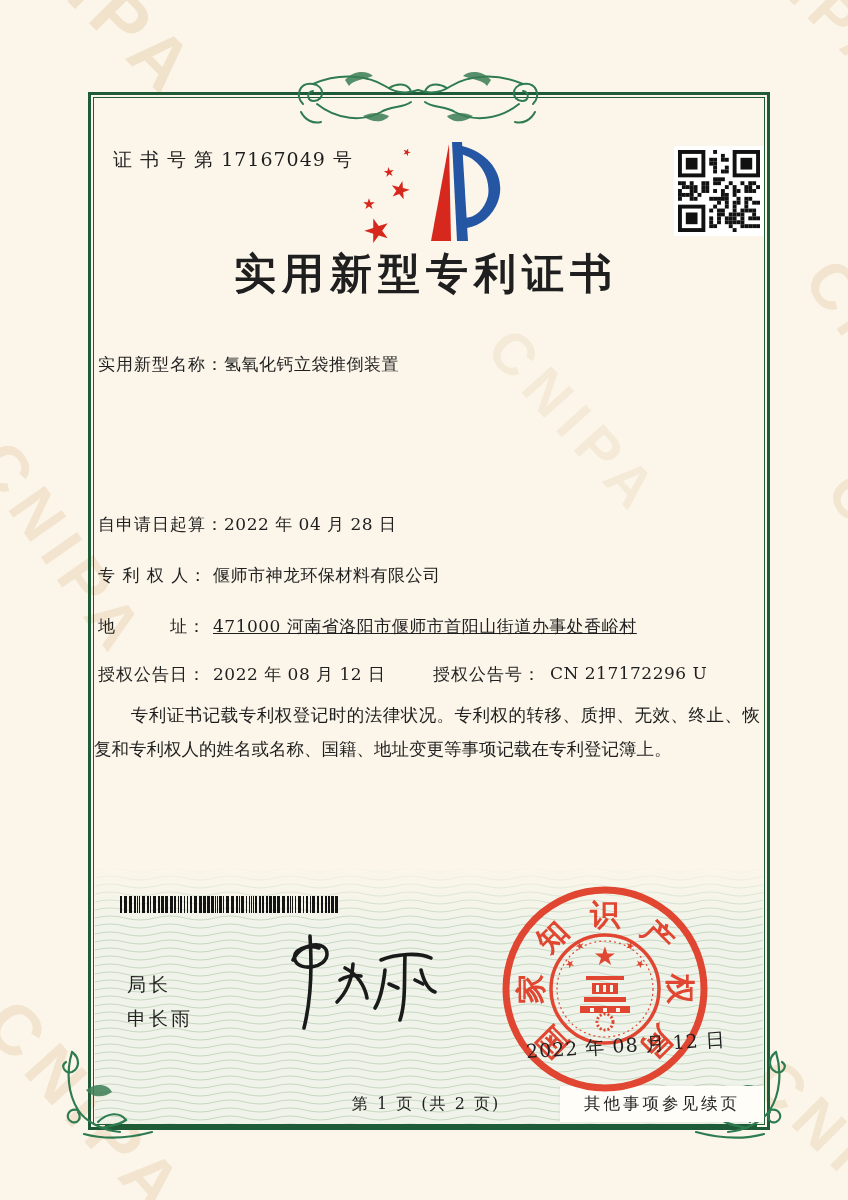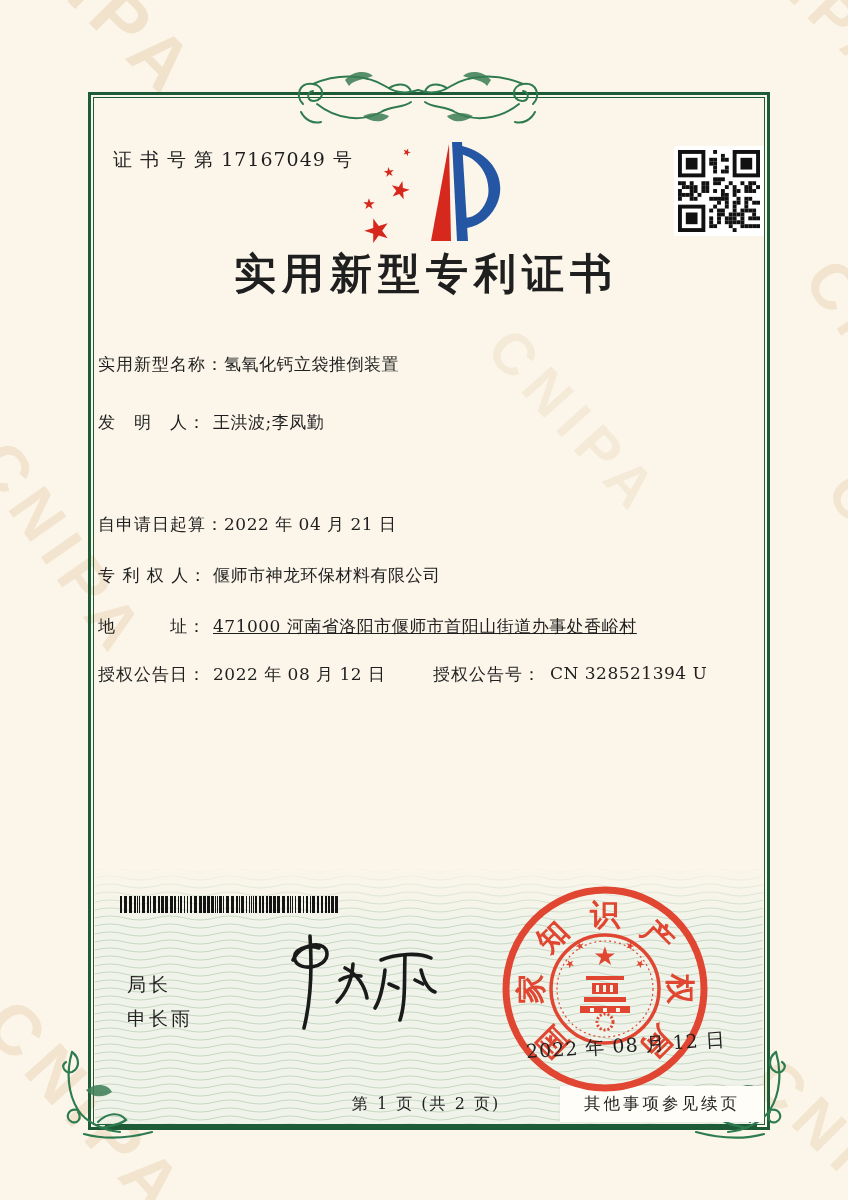--- a/index.html
+++ b/index.html
@@ -241,40 +241,38 @@
           <rect x="8" y="64" width="12" height="12"></rect>
         </g>
       </svg>
   </div>
 
   <div class="abs title">实用新型专利证书</div>
 
   <div class="abs row" style="top:353px;">
     <span class="lbl">实用新型名称：</span><span class="val">氢氧化钙立袋推倒装置</span>
   </div>
-  <div class="abs row" style="top:411px;">
-    <span class="lbl">发　明　人：</span><span class="val">王洪波;李凤勤</span>
-  </div>
   <div class="abs row" style="top:513px;">
-    <span class="lbl">自申请日起算：</span><span class="val">2022 年 04 月 21 日</span>
+    <span class="lbl">自申请日起算：</span><span class="val">2022 年 04 月 28 日</span>
   </div>
   <div class="abs row" style="top:564px;">
     <span class="lbl">专 利 权 人：</span><span class="val">偃师市神龙环保材料有限公司</span>
   </div>
   <div class="abs row" style="top:615px;text-decoration:underline;">
     <span class="lbl">地　　　址：</span><span class="val">471000 河南省洛阳市偃师市首阳山街道办事处香峪村</span>
   </div>
   <div class="abs row grant-row" style="top:663px;height:24px;">
     <span style="left:0;" class="lbl">授权公告日：</span>
     <span style="left:115px;" class="val">2022 年 08 月 12 日</span>
     <span style="left:335px;" class="lbl">授权公告号：</span>
-    <span style="left:452px;" class="val">CN 328521394 U</span>
+    <span style="left:452px;" class="val">CN 217172296 U</span>
   </div>
 
   <div class="abs paras">
+    <p>专利证书记载专利权登记时的法律状况。专利权的转移、质押、无效、终止、恢复和专利权人的姓名或名称、国籍、地址变更等事项记载在专利登记簿上。</p>
   </div>
 
   <div class="abs barcode"><i style="width:2px;margin-right:2px"></i><i style="width:3px;margin-right:2px"></i><i style="width:3px;margin-right:2px"></i><i style="width:2px;margin-right:1px"></i><i style="width:1px;margin-right:1px"></i><i style="width:1px;margin-right:2px"></i><i style="width:3px;margin-right:2px"></i><i style="width:2px;margin-right:1px"></i><i style="width:1px;margin-right:2px"></i><i style="width:3px;margin-right:2px"></i><i style="width:2px;margin-right:1px"></i><i style="width:3px;margin-right:1px"></i><i style="width:3px;margin-right:2px"></i><i style="width:3px;margin-right:1px"></i><i style="width:2px;margin-right:2px"></i><i style="width:1px;margin-right:1px"></i><i style="width:2px;margin-right:2px"></i><i style="width:1px;margin-right:2px"></i><i style="width:1px;margin-right:2px"></i><i style="width:2px;margin-right:2px"></i><i style="width:3px;margin-right:2px"></i><i style="width:3px;margin-right:1px"></i><i style="width:3px;margin-right:1px"></i><i style="width:3px;margin-right:1px"></i><i style="width:3px;margin-right:1px"></i><i style="width:1px;margin-right:1px"></i><i style="width:1px;margin-right:1px"></i><i style="width:3px;margin-right:1px"></i><i style="width:1px;margin-right:2px"></i><i style="width:3px;margin-right:2px"></i><i style="width:3px;margin-right:2px"></i><i style="width:2px;margin-right:1px"></i><i style="width:1px;margin-right:1px"></i><i style="width:3px;margin-right:2px"></i><i style="width:1px;margin-right:2px"></i><i style="width:1px;margin-right:1px"></i><i style="width:1px;margin-right:1px"></i><i style="width:1px;margin-right:1px"></i><i style="width:2px;margin-right:2px"></i><i style="width:2px;margin-right:1px"></i><i style="width:2px;margin-right:2px"></i><i style="width:2px;margin-right:1px"></i><i style="width:3px;margin-right:1px"></i><i style="width:3px;margin-right:1px"></i><i style="width:3px;margin-right:2px"></i><i style="width:3px;margin-right:2px"></i><i style="width:2px;margin-right:1px"></i><i style="width:1px;margin-right:1px"></i><i style="width:1px;margin-right:2px"></i><i style="width:1px;margin-right:2px"></i><i style="width:3px;margin-right:2px"></i><i style="width:1px;margin-right:2px"></i><i style="width:2px;margin-right:2px"></i><i style="width:1px;margin-right:1px"></i><i style="width:3px;margin-right:2px"></i><i style="width:2px;margin-right:2px"></i><i style="width:2px;margin-right:2px"></i><i style="width:2px;margin-right:1px"></i><i style="width:2px;margin-right:1px"></i><i style="width:3px;margin-right:1px"></i><i style="width:3px;margin-right:2px"></i></div>
 
   <div class="abs director" style="top:972px;">局长</div>
   <div class="abs director" style="top:1006px;">申长雨</div>
 
   <svg class="abs" style="left:235px;top:930px;z-index:6;" width="215" height="105" viewBox="0 0 215 105">
     <g stroke="#1a1a1a" stroke-width="3.6" fill="none" stroke-linecap="round" stroke-linejoin="round">
       <path d="M58,30 C66,12 92,10 92,24 C92,38 64,42 60,30 C57,20 72,14 84,18"></path>

